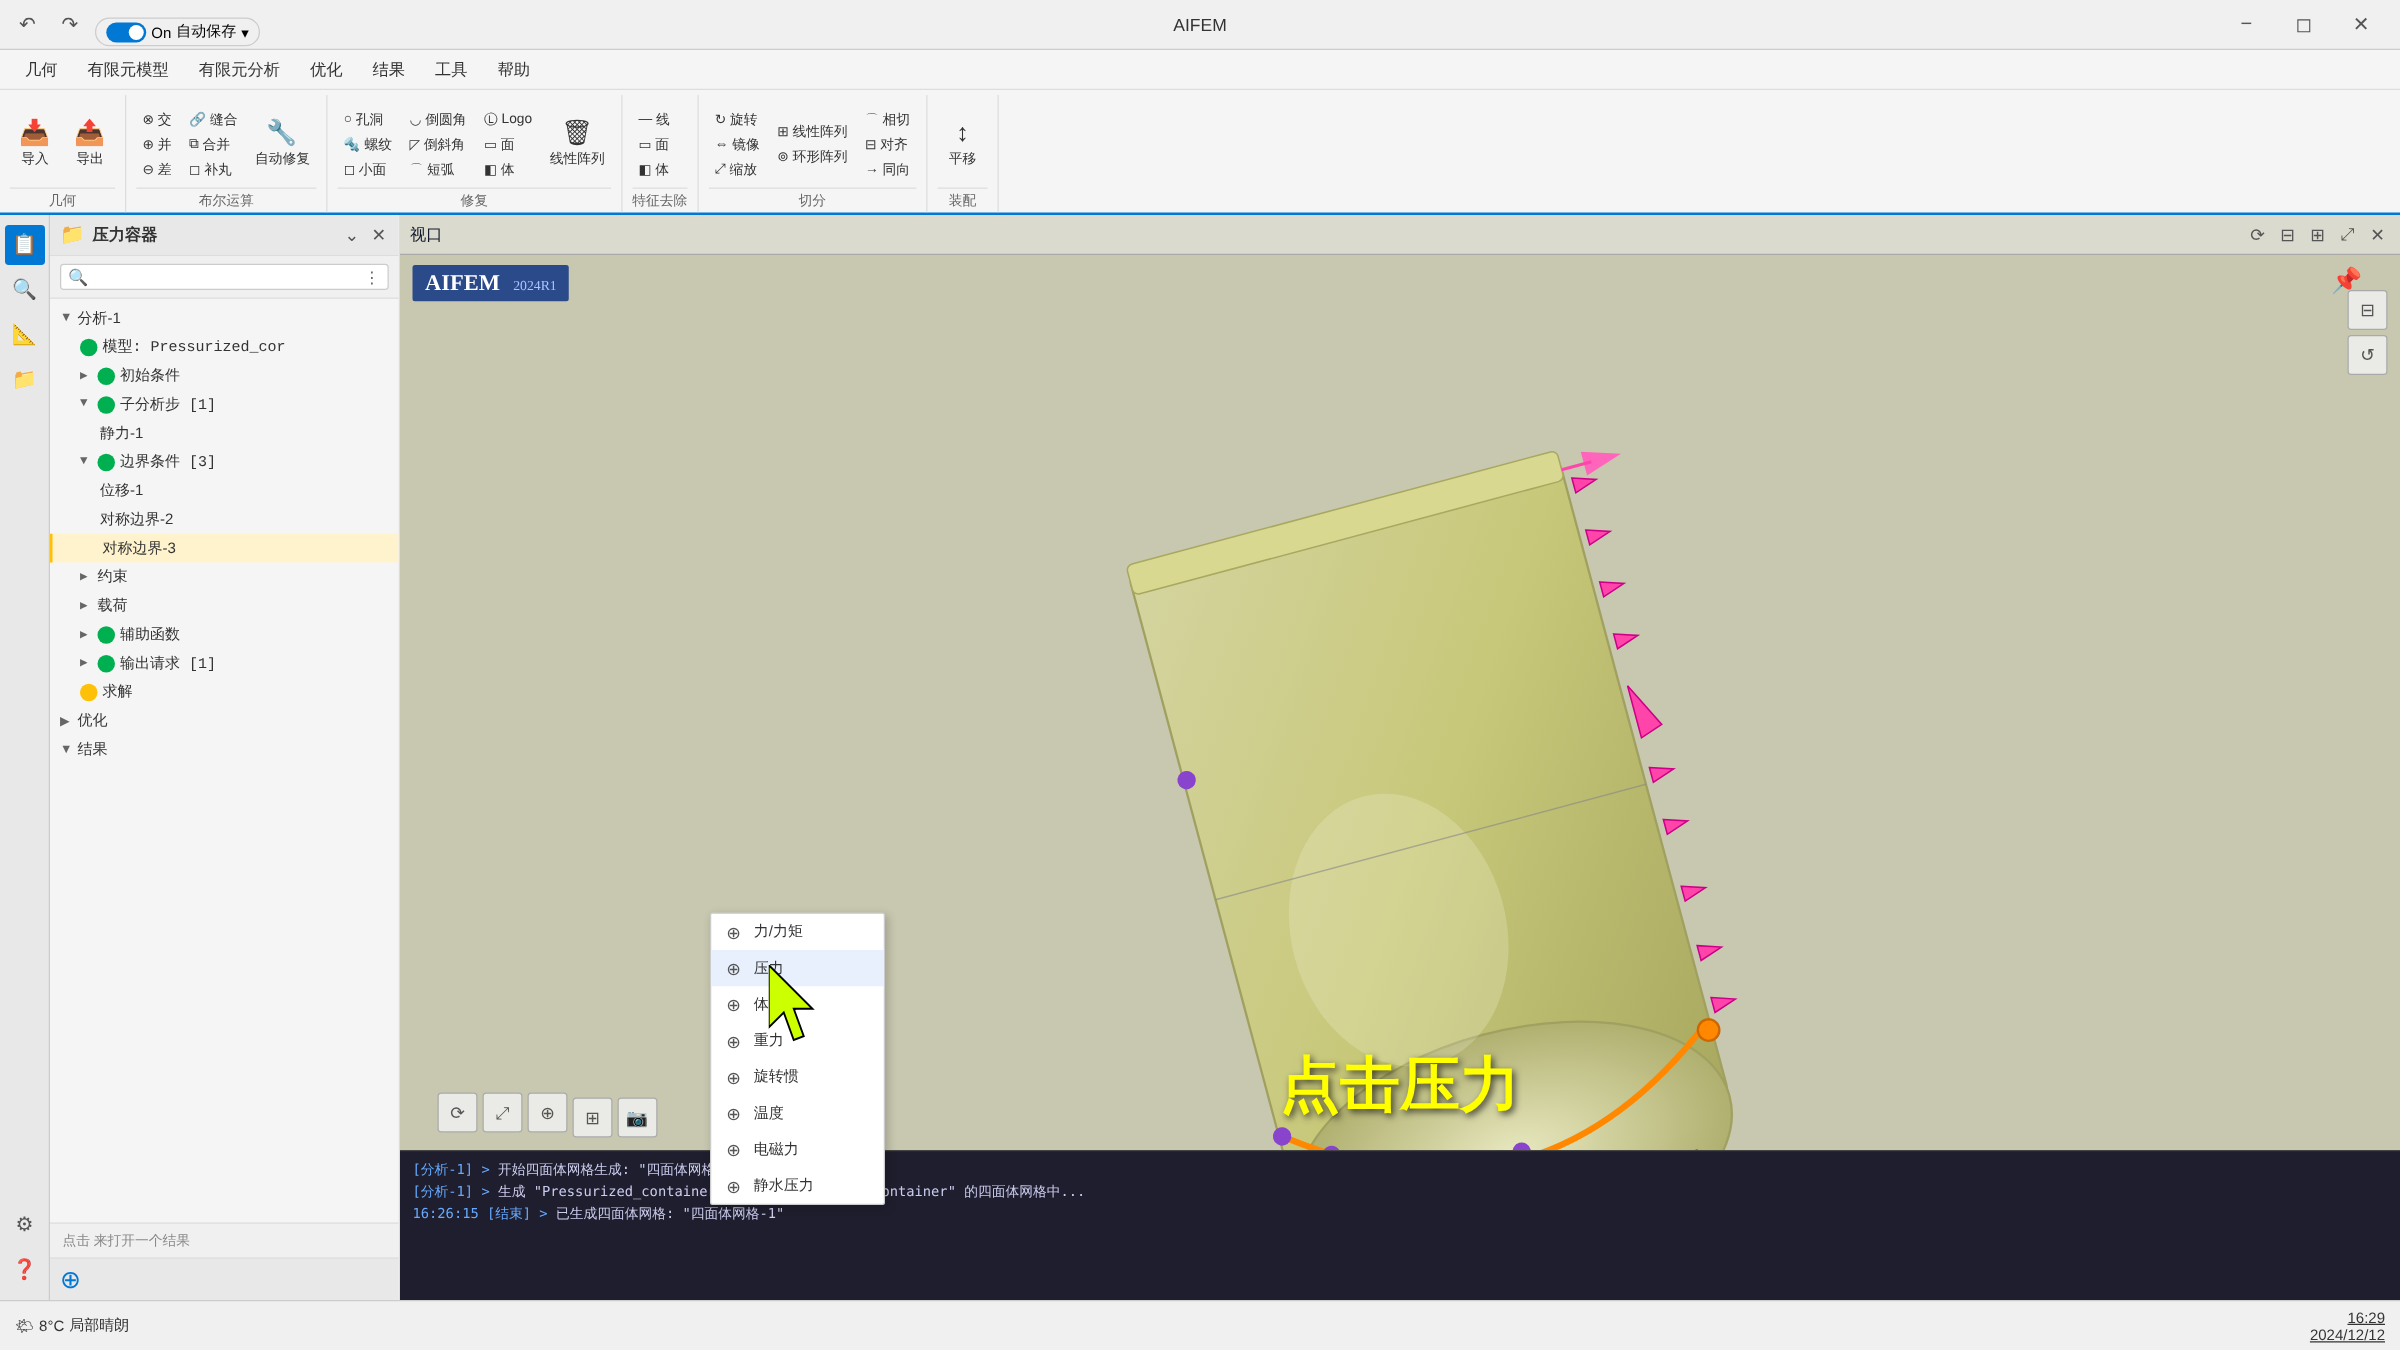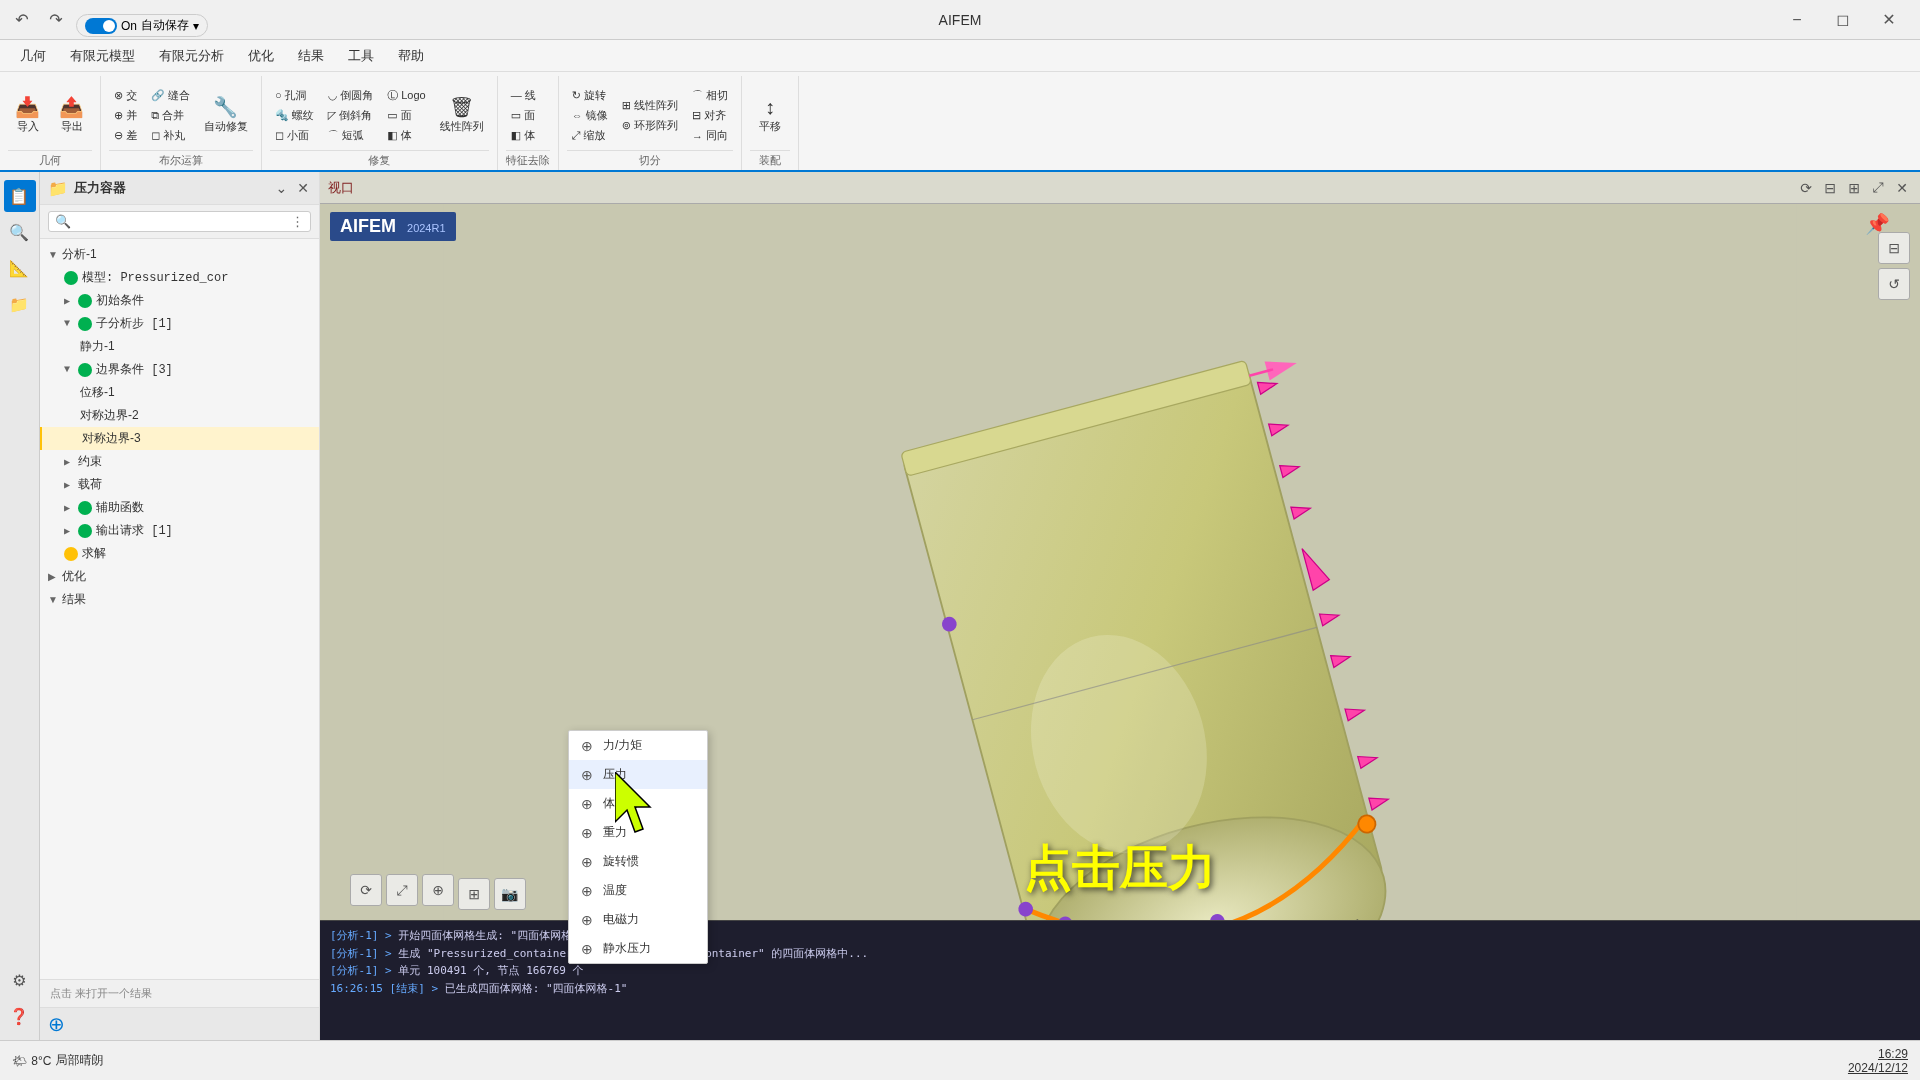--- a/index.html
+++ b/index.html
@@ -223,35 +223,36 @@
       position: absolute;
       top: 0; left: 0; right: 0;
       height: 32px;
       background: rgba(220,220,210,0.9);
       display: flex;
       align-items: center;
       padding: 0 8px;
       border-bottom: 1px solid #aaa;
       z-index: 10;
     }
-    .viewport-title { font-size: 13px; color: #7f1d1d; }
+    .viewport-title { font-size: 13px; color: #0f172a; }
     .viewport-controls { margin-left: auto; display: flex; gap: 4px; }
     .viewport-btn { width: 20px; height: 20px; background: none; border: none; cursor: pointer; font-size: 14px; color: #555; display: flex; align-items: center; justify-content: center; }
 
     
     #aifem-logo {
       position: absolute;
       top: 40px; left: 10px;
       background: #2a4a8a;
       color: white;
       padding: 4px 10px;
       font-size: 18px;
       font-weight: bold;
       border-radius: 2px;
       z-index: 5;
+      font-family: Liberation Serif, serif;
     }
     #aifem-logo .version { font-size: 11px; font-weight: normal; color: #aac4ff; margin-left: 6px; }
 
     
     #model-canvas {
       position: absolute;
       top: 32px; left: 0; right: 0; bottom: 0;
     }
 
     
@@ -745,24 +746,20 @@
     <div id="console-panel">
       <div class="console-line">
         <span class="prefix">[分析-1] &gt; </span>
         <span>开始四面体网格生成: "四面体网格-1"</span>
       </div>
       <div class="console-line">
         <span class="prefix">[分析-1] &gt; </span>
         <span>生成 "Pressurized_container-1" : "Pressurized_container" 的四面体网格中...</span>
       </div>
       <div class="console-line">
-        <span class="prefix">[分析-1] &gt; </span>
-        <span>单元 100491 个, 节点 166769 个</span>
-      </div>
-      <div class="console-line">
         <span class="prefix">16:26:15 [结束] &gt; </span>
         <span>已生成四面体网格: "四面体网格-1"</span>
       </div>
     </div>
 
     <div id="big-text-overlay">点击压力</div>
 
     <div id="dropdown-menu">
       <div class="dropdown-item">
         <span class="dropdown-icon">⊕</span>

